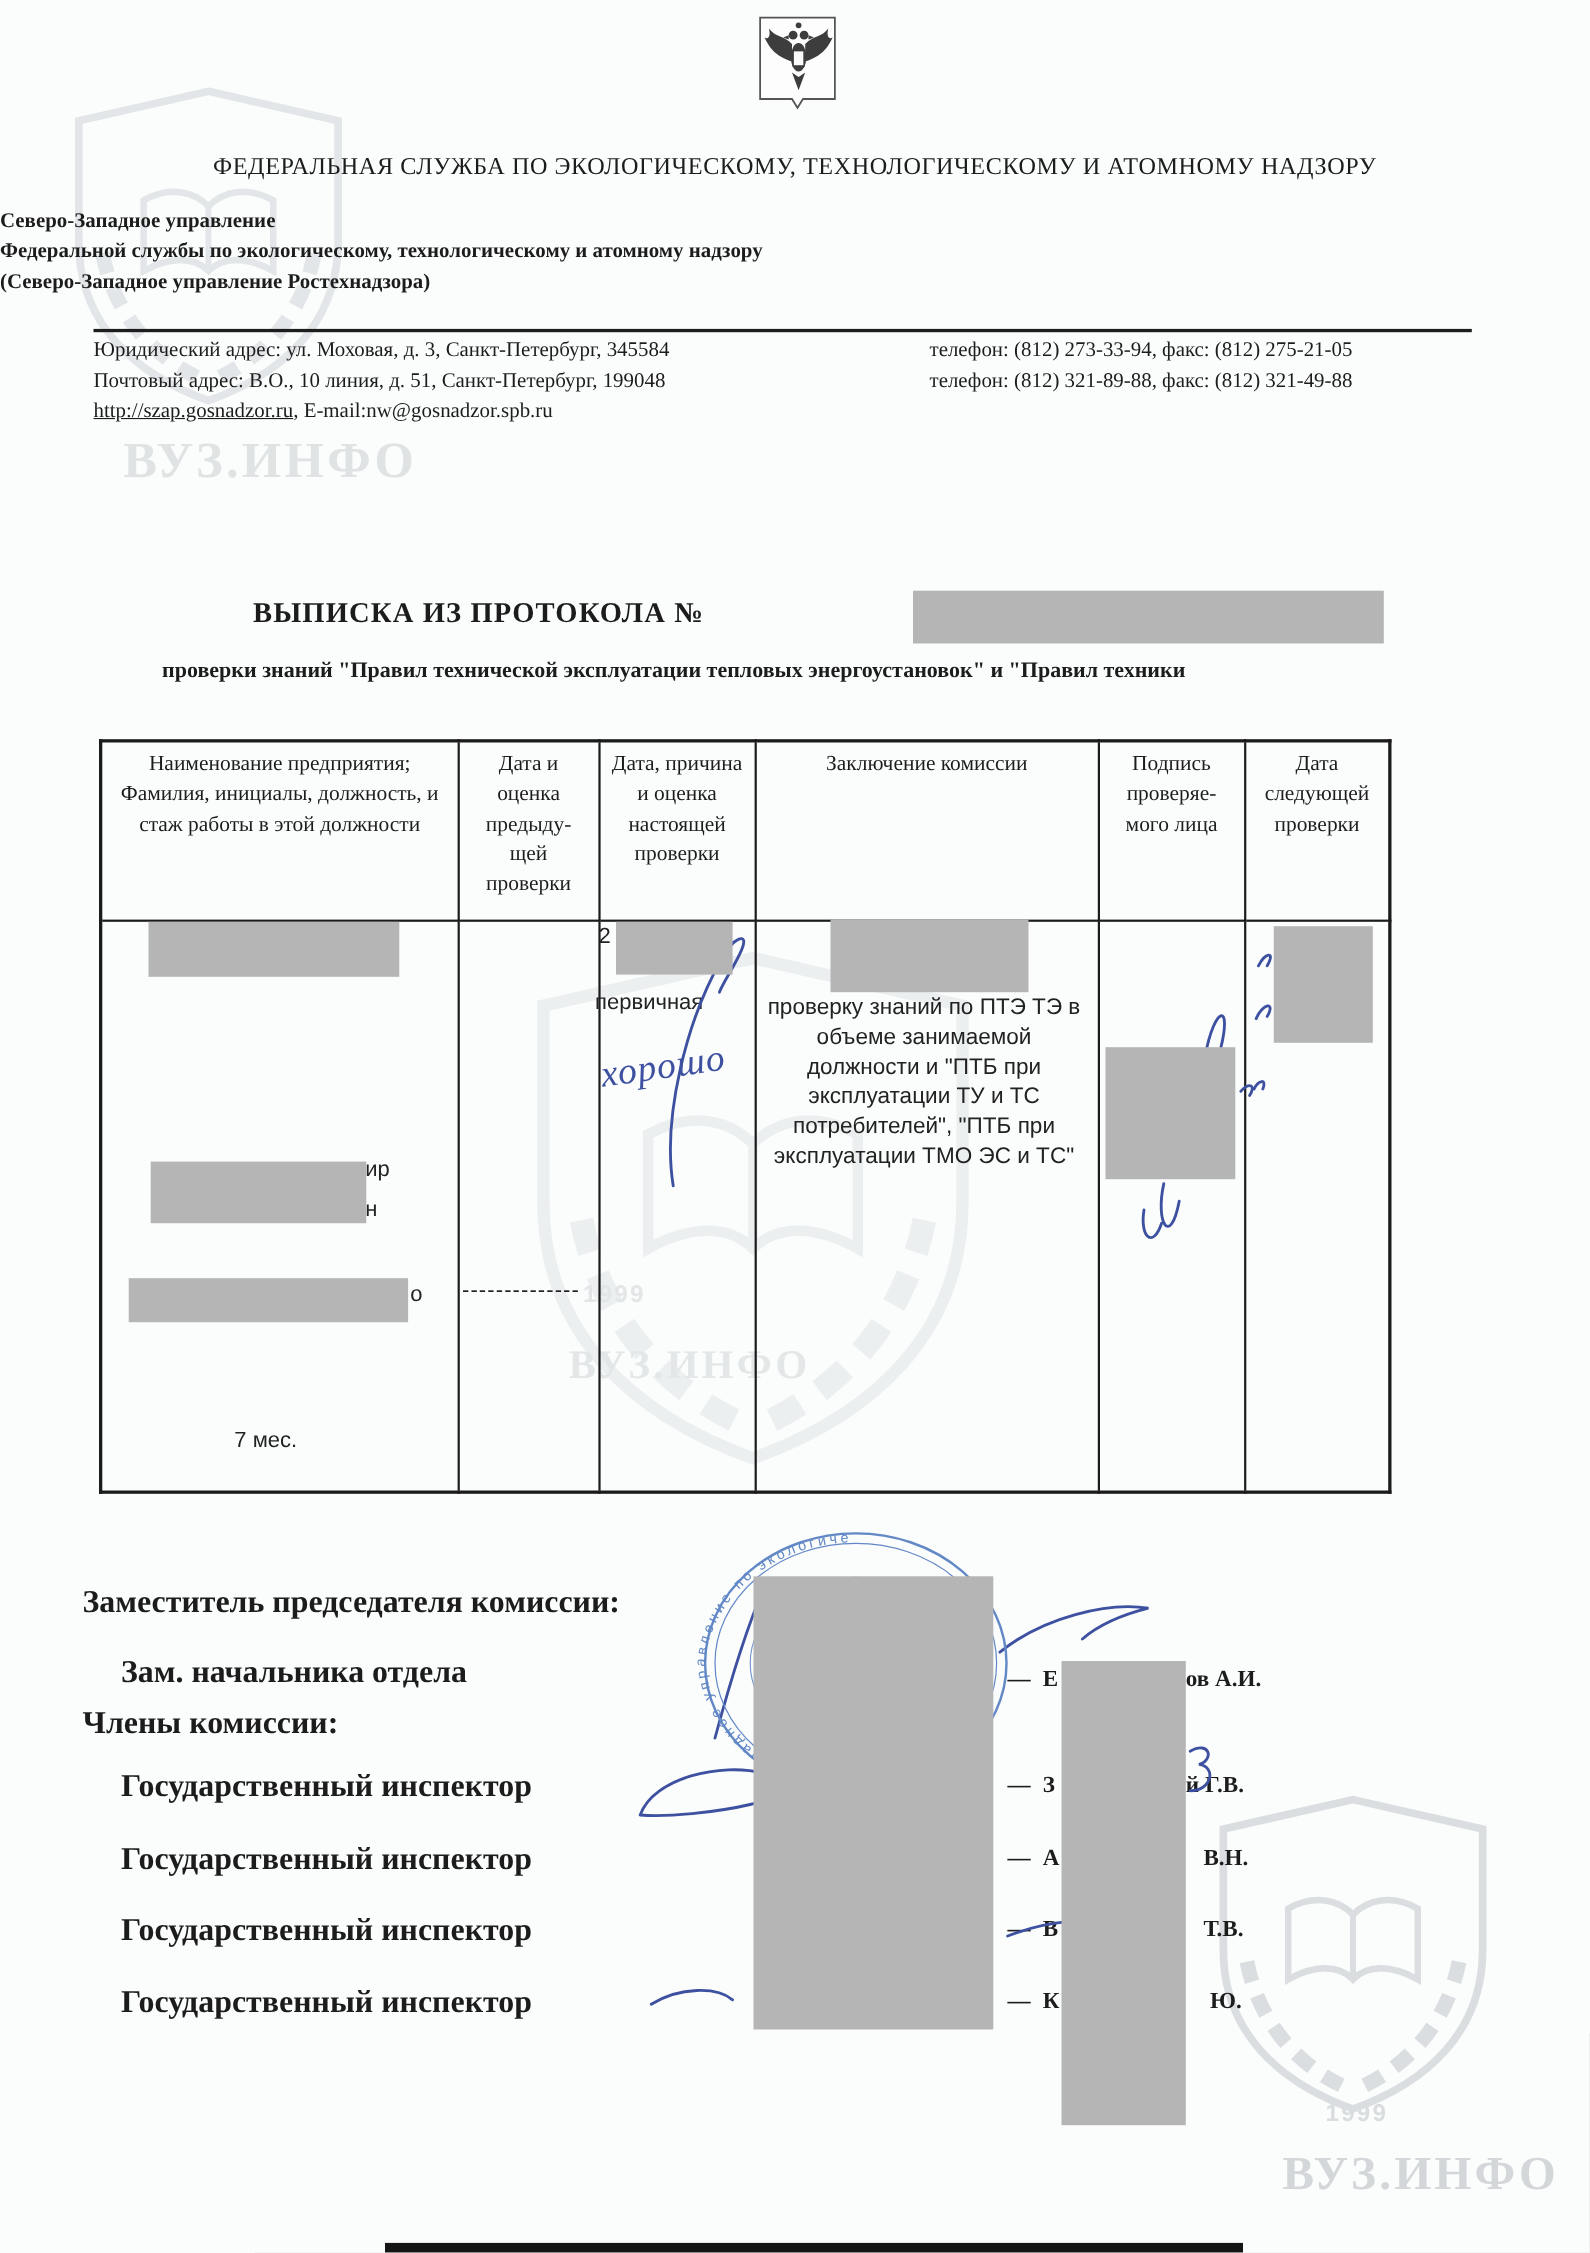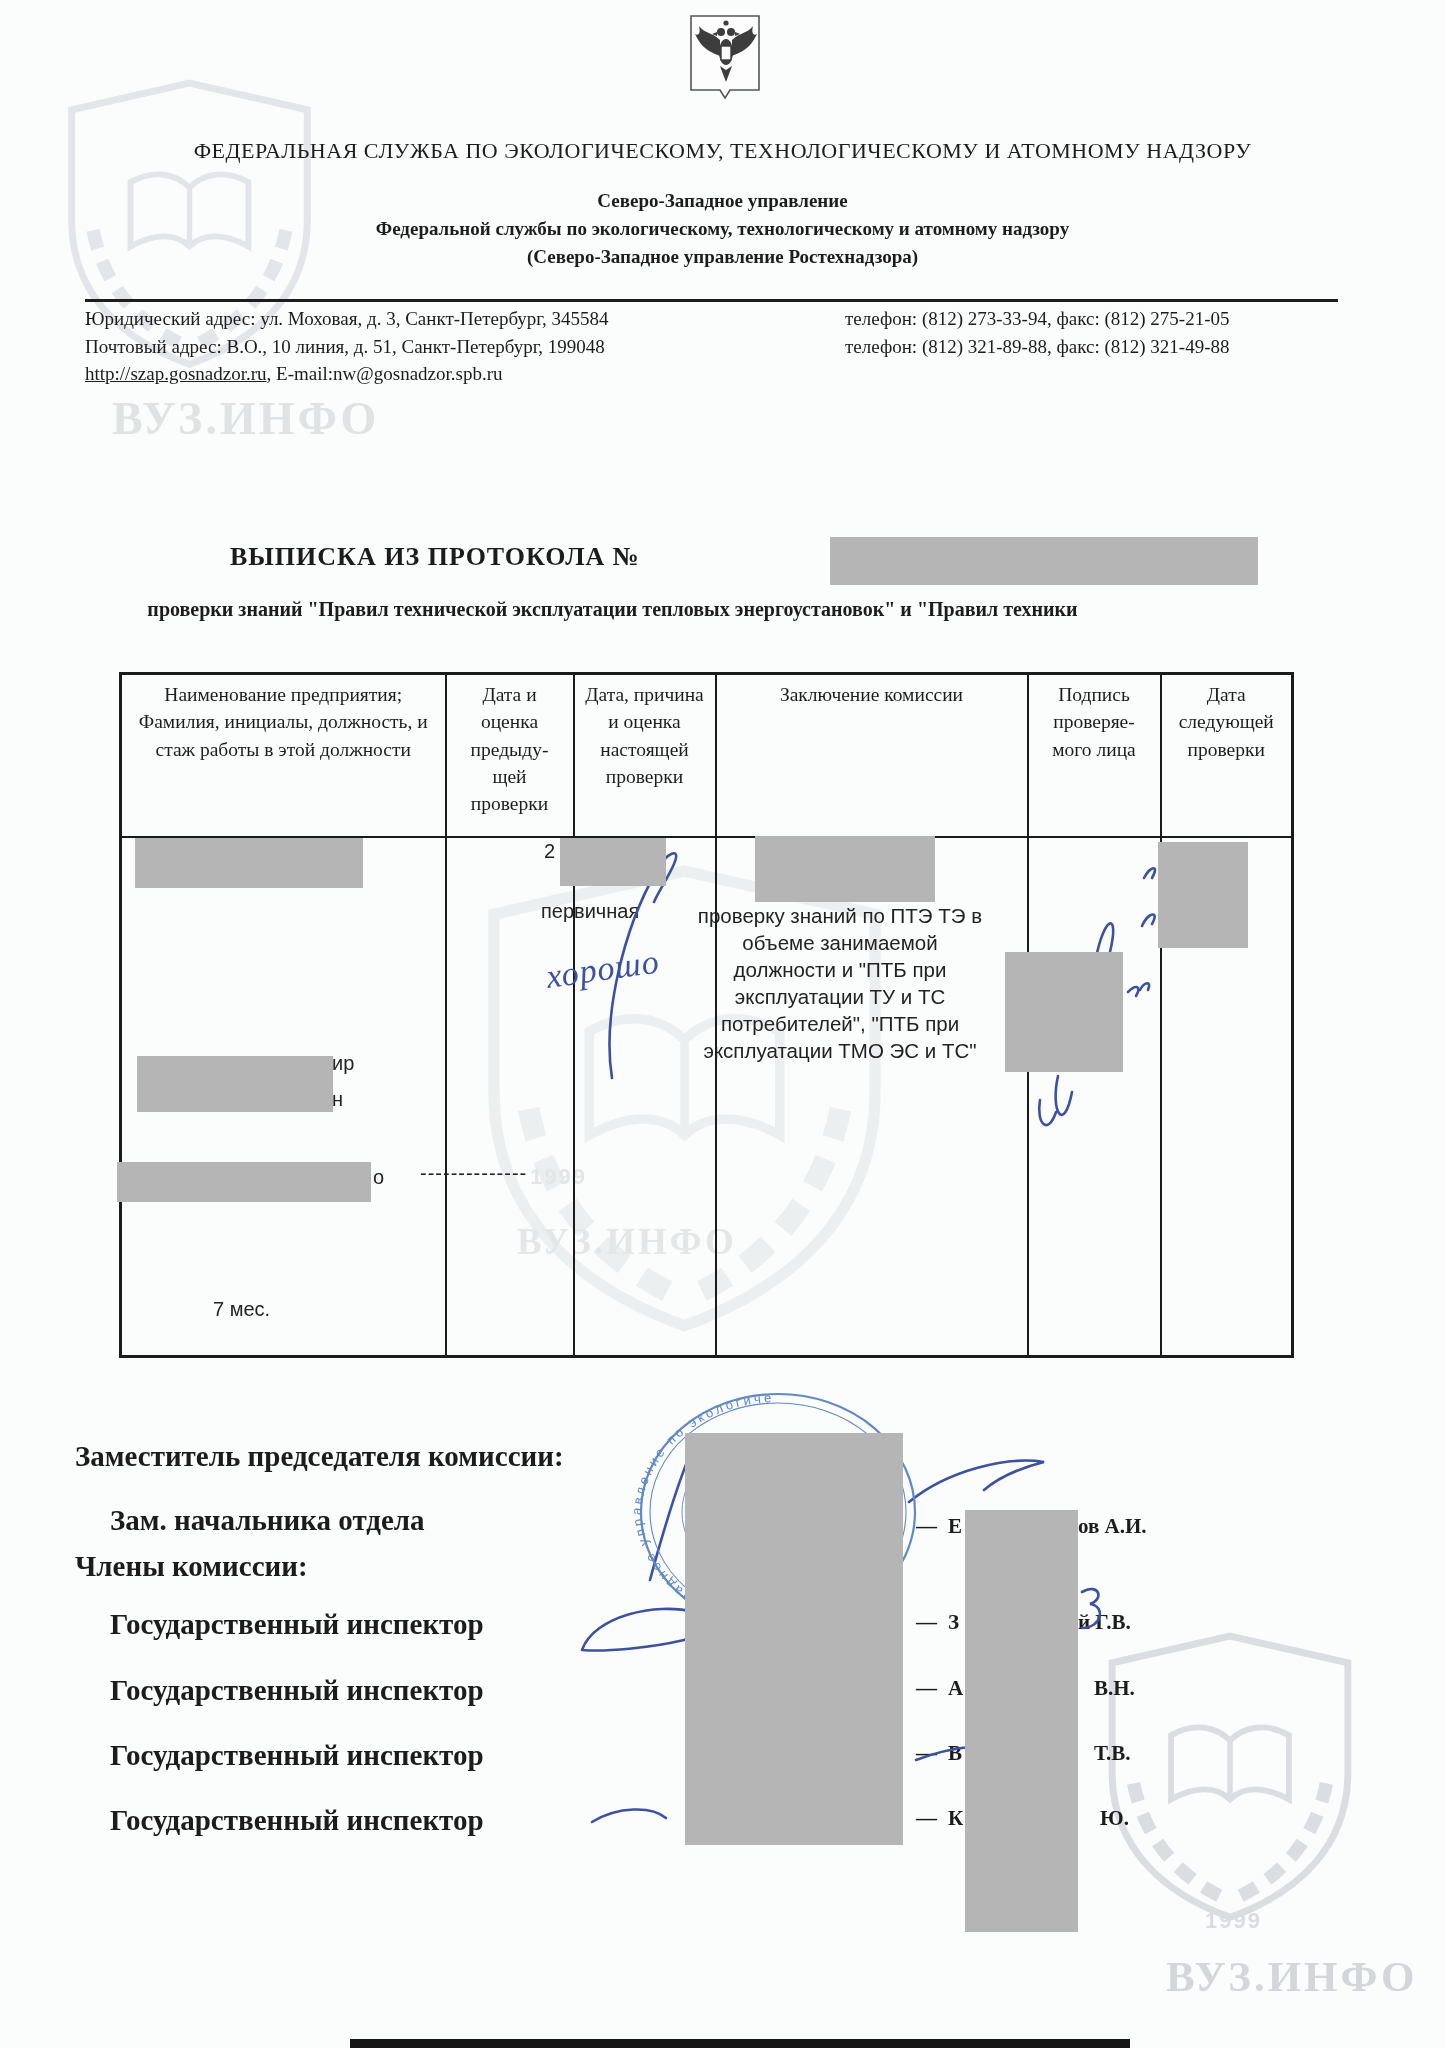--- a/index.html
+++ b/index.html
@@ -7,30 +7,30 @@
         font-family:"Liberation Serif",serif;color:#1c1c1c;overflow:hidden;}
   .abs{position:absolute;}
   
   .wm{position:absolute;z-index:0;pointer-events:none;}
   .wm-brand{position:absolute;z-index:0;font-family:Liberation Serif, serif;
             font-weight:bold;letter-spacing:3px;pointer-events:none;margin-left:40px;}
   .wm-year{position:absolute;z-index:0;font-family:"Liberation Sans",sans-serif;
            font-weight:bold;pointer-events:none;}
   
   .agency{top:138px;left:0;width:100%;text-align:center;font-size:22px;letter-spacing:.5px;z-index:2;}
-  .div-line{left:0;width:100%;text-align:center;font-weight:bold;font-size:19px;z-index:2;}
+  .div-line{left:0;width:100%;font-weight:bold;font-size:19px;z-index:2;}
   .rule{top:299px;left:85px;width:1253px;height:3px;background:#1d1d1d;z-index:2;}
   .addr{font-size:19px;z-index:2;white-space:nowrap;}
   .addr u{}
   
   .doc-title{top:542px;left:230px;font-size:26px;font-weight:bold;letter-spacing:1px;z-index:2;white-space:nowrap;}
   .subtitle{left:55px;width:1115px;text-align:center;font-weight:bold;font-size:20px;z-index:2;white-space:nowrap;}
   
   table.doc-table{position:absolute;top:672px;left:90px;width:1172px;border-collapse:collapse;
-                  table-layout:fixed;z-index:2;margin-left:29px;}
+                  table-layout:fixed;z-index:2;}
   table.doc-table td{border:2px solid #1b1b1b;vertical-align:top;text-align:center;
                      font-size:19.5px;line-height:1.4;padding:6px 10px 0 10px;}
   table.doc-table{border:3px solid #1b1b1b;}
   tr.hdr{height:163px;} tr.bdy{height:520px;}
   
   .cellsans{position:absolute;font-family:"Liberation Sans",sans-serif;font-size:20px;color:#222;z-index:2;}
   .concl{width:296px;text-align:center;line-height:1.32;font-size:20.5px;}
   
   .redaction{position:absolute;background:#b5b5b5;z-index:6;}
   

